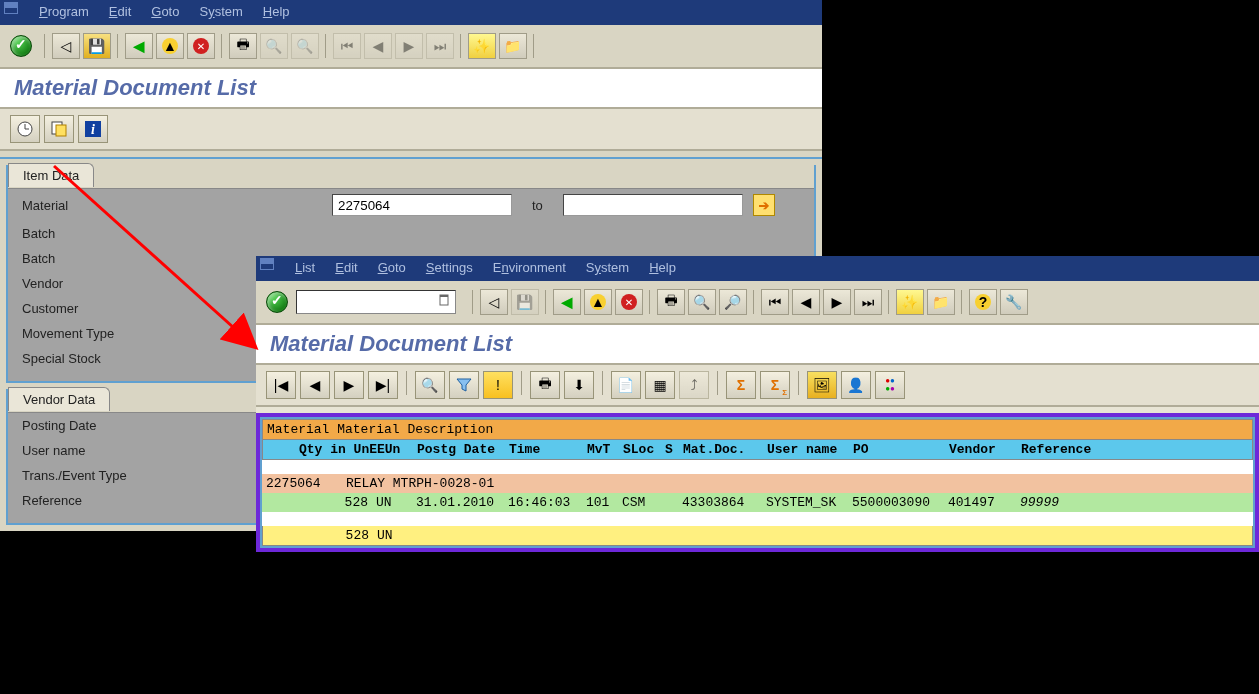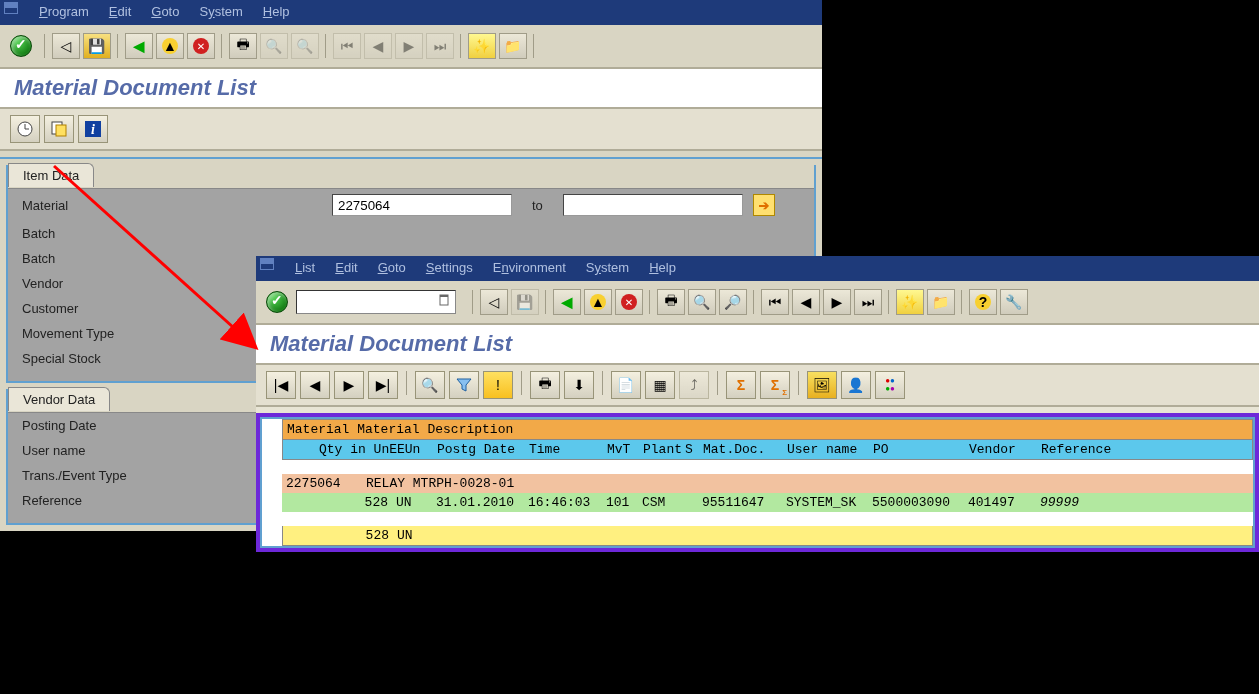--- a/index.html
+++ b/index.html
@@ -183,24 +183,23 @@
     background: #ffe070;
     border: 1px solid #b08800;
     display:inline-flex;align-items:center;justify-content:center;
   }
   .list-area {
     background: #fff;
     border: 2px solid #60a0d0;
     margin: 4px;
     font-family: "Courier New", monospace;
     font-size: 13px;
-    padding-left: 20px;
   }
   .row-orange { background: #f2a948; padding: 2px 4px; display:flex; border:1px solid #888;}
-  .row-cyan   { background: #5cc8ec; padding: 2px 4px; display:flex; border:1px solid #888; border-top:none;}
+  .row-cyan   { background: #5cc8ec; padding: 2px 4px; display:flex; border:1px solid #888; border-top:none;font-weight:bold;}
   .row-peach  { background: #f2c2a0; padding: 2px 4px; display:flex; }
   .row-green  { background: #b2e8a0; padding: 2px 4px; display:flex; }
   .row-yellow { background: #fff080; padding: 2px 4px; display:flex; border:1px solid #888;}
   .row-yellow2{ background: #fff080; padding: 2px 4px; display:flex; border:1px solid #888; border-top:none;}
   .spacer { height: 14px; background:#fff; }
   .cell { white-space: pre; }
 
   
   .arrow {
     position: absolute;
@@ -434,42 +433,42 @@
   <div class="list-area">
     <div class="row-orange">
       <span class="cell">Material Material Description</span>
     </div>
     <div class="row-cyan">
       <span class="cell" style="width:110px;text-align:right;">   Qty in UnE</span>
       <span class="cell" style="width:40px;">EUn</span>
       <span class="cell" style="width:92px;">Postg Date</span>
       <span class="cell" style="width:78px;">Time</span>
       <span class="cell" style="width:36px;">MvT</span>
-      <span class="cell" style="width:42px;">Plant</span>
+      <span class="cell" style="width:42px;">SLoc</span>
       <span class="cell" style="width:18px;">S</span>
       <span class="cell" style="width:84px;">Mat.Doc.</span>
       <span class="cell" style="width:86px;">User name</span>
       <span class="cell" style="width:96px;">PO</span>
       <span class="cell" style="width:72px;">Vendor</span>
       <span class="cell" style="width:80px;">Reference</span>
     </div>
     <div class="spacer"></div>
     <div class="row-peach">
       <span class="cell" style="width:80px;">2275064</span>
       <span class="cell">RELAY MTRPH-0028-01</span>
     </div>
     <div class="row-green">
       <span class="cell" style="width:110px;text-align:right;padding-right:8px;">528</span>
       <span class="cell" style="width:40px;">UN</span>
       <span class="cell" style="width:92px;">31.01.2010</span>
       <span class="cell" style="width:78px;">16:46:03</span>
       <span class="cell" style="width:36px;">101</span>
       <span class="cell" style="width:42px;">CSM</span>
       <span class="cell" style="width:18px;"></span>
-      <span class="cell" style="width:84px;">95511647</span>
+      <span class="cell" style="width:84px;">43303864</span>
       <span class="cell" style="width:86px;font-family:Liberation Mono, monospace;">SYSTEM_SK</span>
       <span class="cell" style="width:96px;">5500003090</span>
       <span class="cell" style="width:72px;">401497</span>
       <span class="cell" style="width:80px;font-style:italic;">99999</span>
     </div>
     <div class="spacer"></div>
     <div class="row-yellow2">
       <span class="cell" style="width:110px;text-align:right;padding-right:8px;">528</span>
       <span class="cell" style="width:40px;">UN</span>
     </div>

